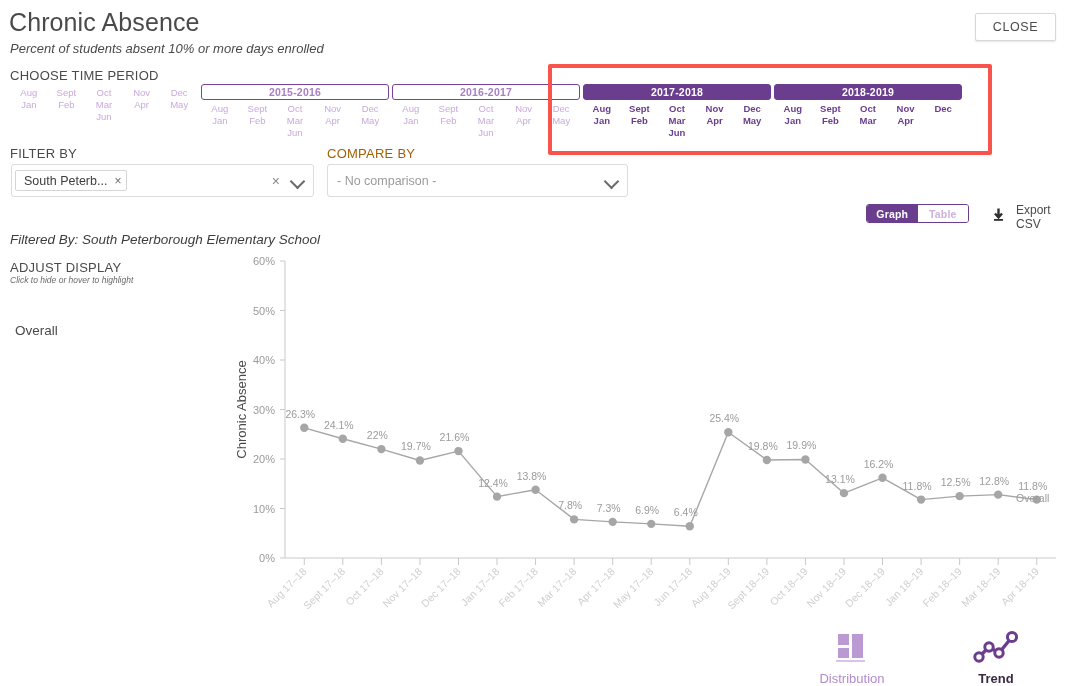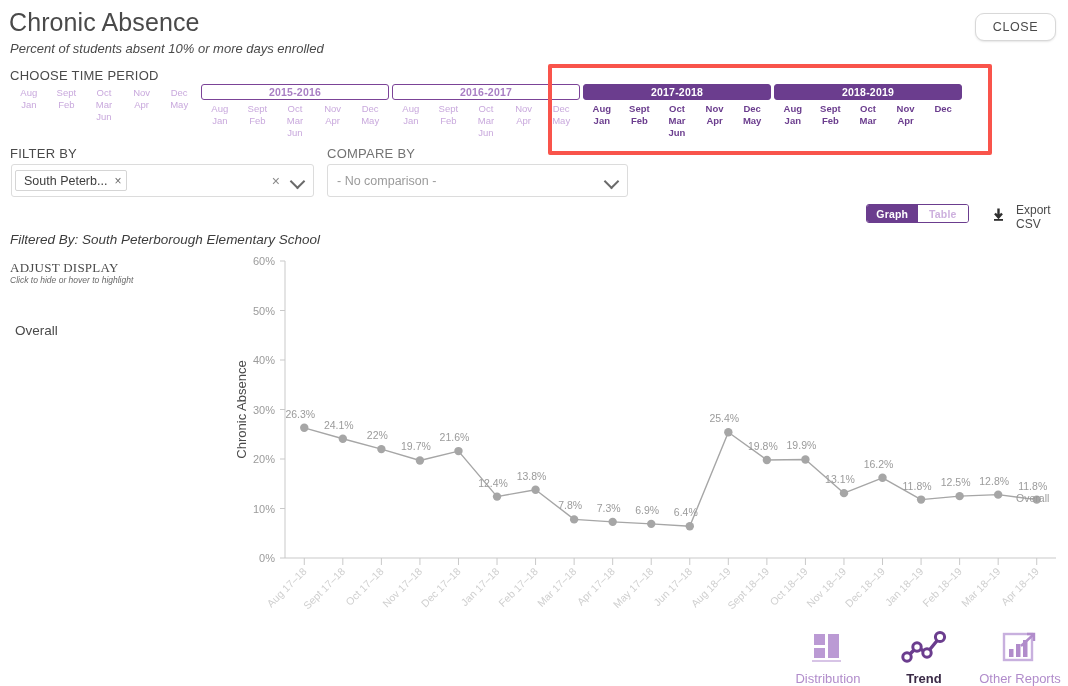--- a/index.html
+++ b/index.html
@@ -22,21 +22,21 @@
   }
   #page-subtitle {
     position:absolute; left:10px; top:41px;
     font-size:13px; font-style:italic; color:#4a4a4a;
   }
   #close-button {
     position:absolute; right:12px; top:13px;
     width:81px; height:28px;
     background:#ffffff;
     border:1px solid #d8d8d8;
-    border-radius:9px;
+    border-radius:2px;
     font-size:12.5px; color:#4a4a4a;
     letter-spacing:0.6px;
     display:flex; align-items:center; justify-content:center;
     box-shadow:0 1px 2px rgba(0,0,0,0.10);
     cursor:pointer;
     text-align:right;
   }
 
   
   #time-period-label {
@@ -88,21 +88,21 @@
     pointer-events:none;
   }
 
   
   #filter-by-label {
     position:absolute; left:10px; top:146px;
     font-size:13px; color:#4a4a4a; letter-spacing:0.25px;
   }
   #compare-by-label {
     position:absolute; left:327px; top:146px;
-    font-size:13px; color:#737373; letter-spacing:0.25px;
+    font-size:13px; color:#a16207; letter-spacing:0.25px;
   }
   #filter-by-select {
     position:absolute; left:11px; top:164px;
     width:303px; height:33px;
     border:1px solid #dcdcdc; border-radius:3px;
     background:#fff;
     display:flex; align-items:center;
     cursor:pointer;
   }
   .chip {
@@ -167,21 +167,21 @@
 
   
   #filtered-by {
     position:absolute; left:10px; top:232px;
     font-size:13.5px; font-style:italic; color:#3c3c3c;
   }
 
   
   #adjust-display-title {
     position:absolute; left:10px; top:260px;
-    font-size:13px; color:#4a4a4a; letter-spacing:0.25px;font-family:Liberation Serif, serif;
+    font-size:13px; color:#4a4a4a; letter-spacing:0.25px;
   }
   #adjust-display-hint {
     position:absolute; left:10px; top:275px;
     font-size:8.5px; font-style:italic; color:#6a6a6a;
   }
   #legend-overall {
     position:absolute; left:15px; top:323px;
     font-size:13.5px; color:#4a4a4a; cursor:pointer;
   }
 
@@ -503,26 +503,13 @@
       <svg width="48" height="34" viewBox="0 0 48 34">
         <polyline points="7,27 17,17 27,23 40,7" stroke="#6b3d8e" stroke-width="3.4" fill="none" stroke-linecap="round" stroke-linejoin="round"></polyline>
         <circle cx="7" cy="27" r="4.2" fill="#fff" stroke="#6b3d8e" stroke-width="3"></circle>
         <circle cx="17" cy="17" r="4.2" fill="#fff" stroke="#6b3d8e" stroke-width="3"></circle>
         <circle cx="27" cy="23" r="4.2" fill="#fff" stroke="#6b3d8e" stroke-width="3"></circle>
         <circle cx="40" cy="7" r="4.6" fill="#fff" stroke="#6b3d8e" stroke-width="3"></circle>
       </svg>
     </span>
     <span class="nav-label">Trend</span>
   </div>
-  <div class="nav-item inactive">
-    <span>
-      <svg width="46" height="34" viewBox="0 0 46 34">
-        <rect x="7" y="4" width="28" height="26" fill="none" stroke="#c8b0de" stroke-width="2.4"></rect>
-        <rect x="12" y="19" width="4.5" height="8" fill="#b18ccb"></rect>
-        <rect x="19" y="14" width="4.5" height="13" fill="#b18ccb"></rect>
-        <rect x="26" y="10" width="4.5" height="17" fill="#b18ccb"></rect>
-        <path d="M24 16 L36 5" stroke="#b18ccb" stroke-width="2.4" fill="none"></path>
-        <path d="M30 4 L37 4 L37 11" stroke="#b18ccb" stroke-width="2.4" fill="none"></path>
-      </svg>
-    </span>
-    <span class="nav-label">Other Reports</span>
-  </div>
 </div>
 
 </body></html>

